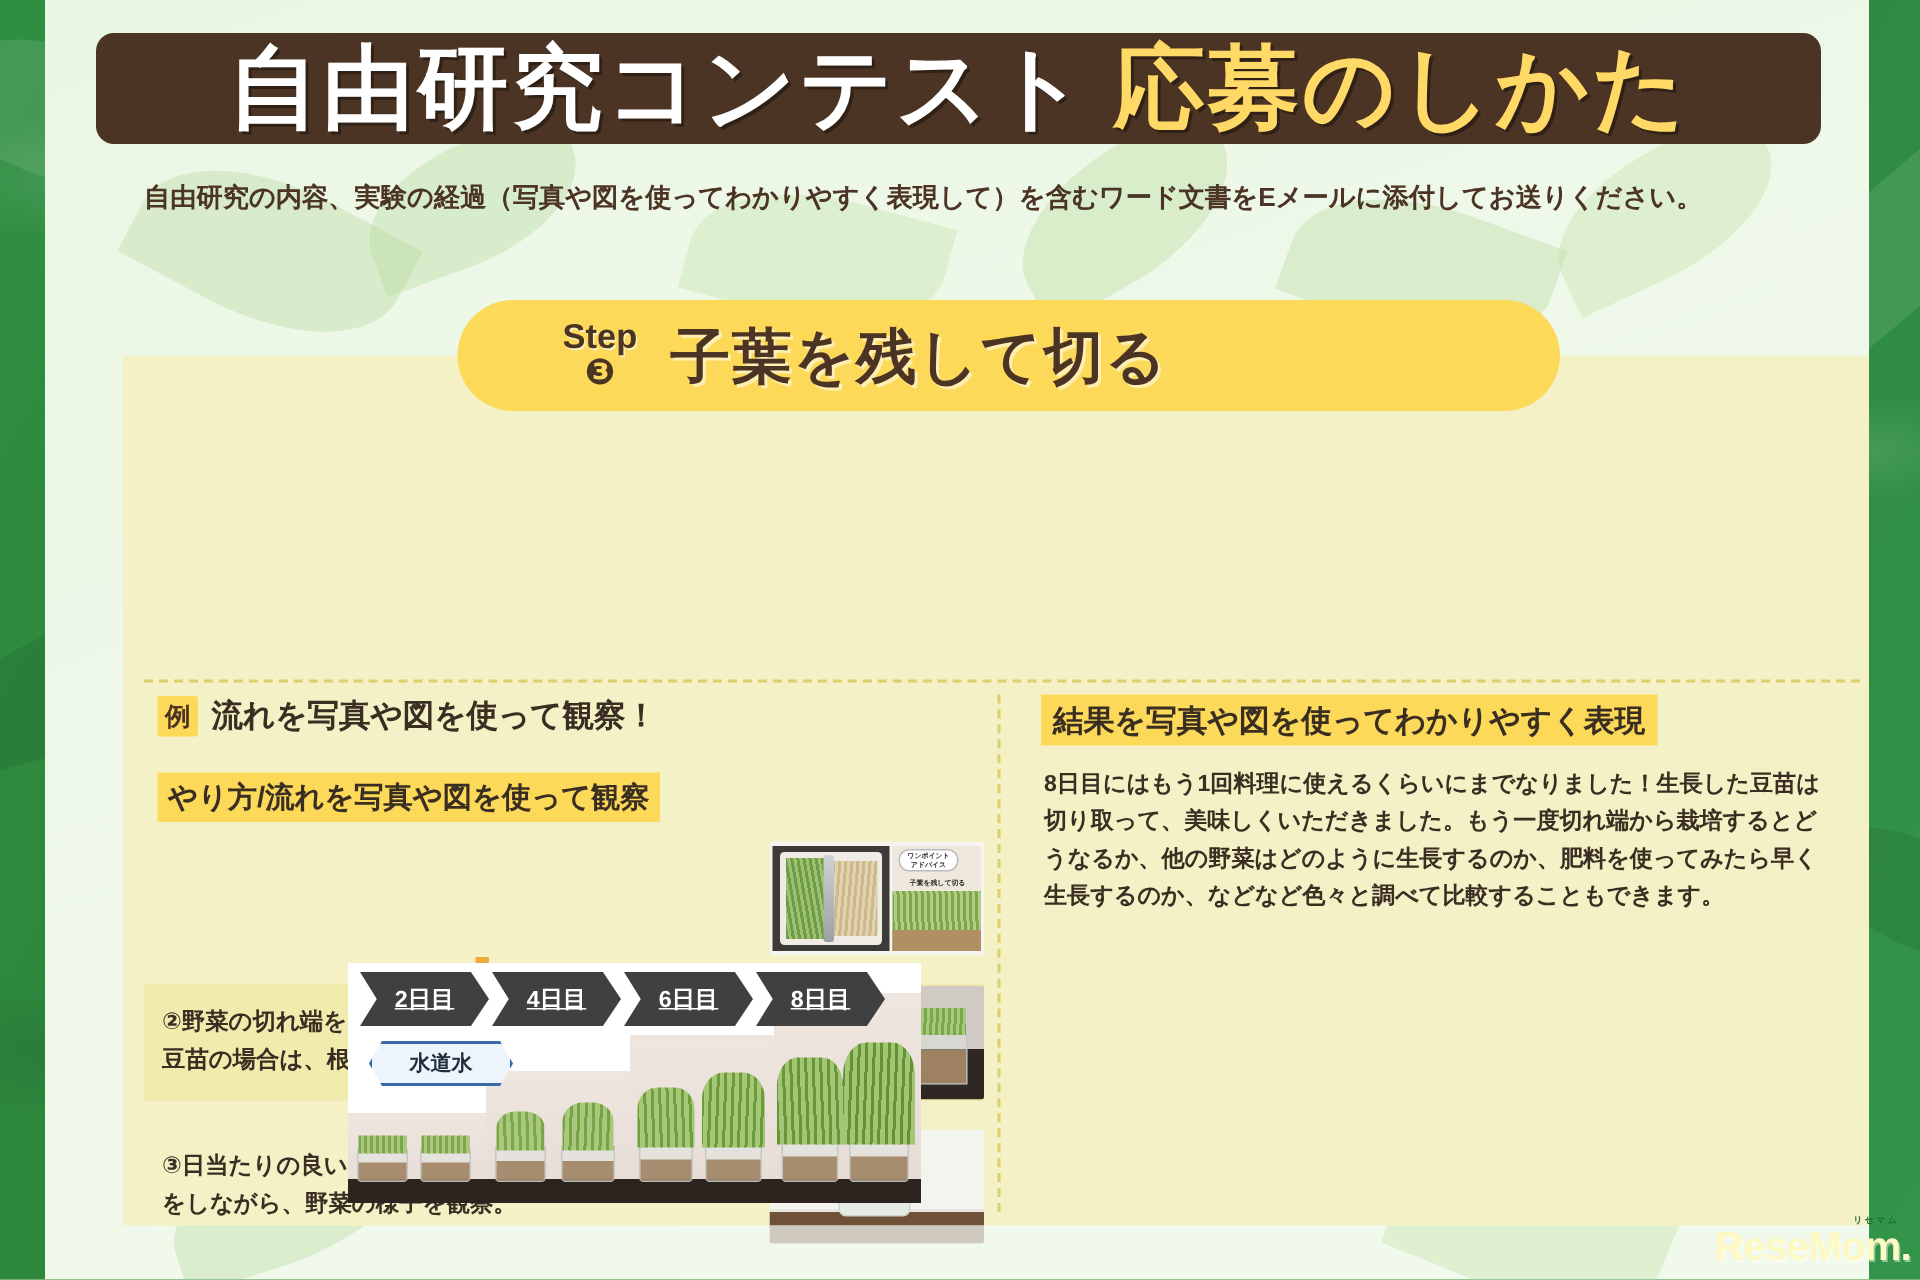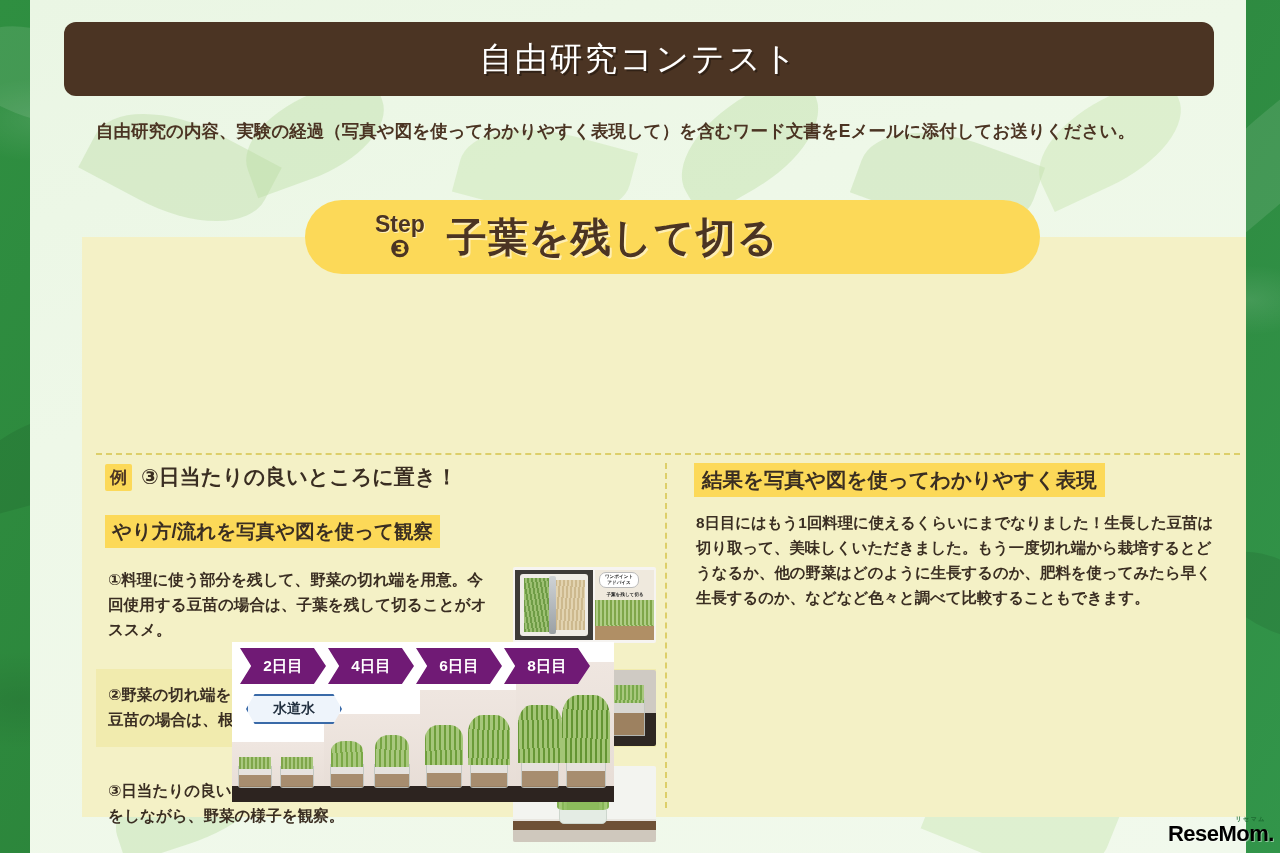--- a/index.html
+++ b/index.html
@@ -46,22 +46,22 @@
   #titlebar {
     position: absolute;
     left: 34px; top: 22px; width: 1150px; height: 74px;
     background: #4b3423;
     border-radius: 12px;
     display: flex; align-items: center; justify-content: center;
     gap: 16px;
     z-index: 6;
   }
   .ttl {
-    font-size: 33px;
-    font-weight: 400;
+    font-size: 61px;
+    font-weight: 700;
     letter-spacing: 2px;
     text-shadow: 2px 2px 0 rgba(0,0,0,.35);
   }
   .ttl.w { color: #ffffff; }
   .ttl.y { color: #ffd966; }
 
   
   #lead {
     position: absolute;
     left: 66px; top: 116px; width: 1120px;
@@ -206,24 +206,25 @@
     position: absolute;
     left: 150px; top: 405px;
     width: 382px; height: 160px;
     background: #ffffff;
     overflow: hidden;
   }
   #chevrons { position: absolute; left: 8px; top: 6px; display: flex; gap: 2px; z-index: 4; }
   .chev {
     position: relative;
     height: 36px; width: 86px;
-    background: #701a75;
+    background: #404040;
     display: flex; align-items: center; justify-content: center;
     color: #fff; font-size: 15.5px; font-weight: 700;
     clip-path: polygon(0 0, 86% 0, 100% 50%, 86% 100%, 0 100%, 13% 50%);
+    text-decoration: underline;
   }
   #tapwater {
     position: absolute; left: 14px; top: 52px; z-index: 4;
     width: 96px; height: 30px;
     background: #eef4fb;
     border: 2px solid #3a6aa8;
     clip-path: polygon(9% 0, 91% 0, 100% 50%, 91% 100%, 9% 100%, 0 50%);
     display: flex; align-items: center; justify-content: center;
     font-size: 14px; font-weight: 700; color: #1f2d3d;
   }
@@ -253,21 +254,21 @@
   }
 
   
   #logo {
     position: absolute; right: 6px; bottom: 8px;
     z-index: 20;
     display: flex; flex-direction: column; align-items: flex-end;
     line-height: 1;
   }
   #logo .kana { font-size: 6px; font-weight: 700; color: #1d6b32; letter-spacing: 1.5px; margin-right: 8px; margin-bottom: 1px; }
-  #logo .word { font-size: 22px; font-weight: 700; color: #000000; letter-spacing: -.5px; text-shadow: 1px 1px 0 rgba(255,255,255,.45); }
+  #logo .word { font-size: 27px; font-weight: 700; color: #fef9c3; letter-spacing: -.5px; text-shadow: 1px 1px 0 rgba(255,255,255,.45); }
 </style>
 </head>
 <body>
 
 <div id="bg">
   <div class="leaf" style="left:-40px; top:30px;   width:160px; height:90px;  transform:rotate(25deg);"></div>
   <div class="leaf d" style="left:-30px; top:420px;  width:150px; height:80px;  transform:rotate(-15deg);"></div>
   <div class="leaf" style="left:1200px;top:120px;  width:140px; height:80px;  transform:rotate(-40deg);"></div>
   <div class="leaf d" style="left:1210px;top:560px;  width:130px; height:70px;  transform:rotate(35deg);"></div>
 </div>
@@ -278,20 +279,21 @@
   <div class="cleaf l2" style="left:210px; top:95px;  width:150px; height:80px;  transform:rotate(-20deg);"></div>
   <div class="cleaf l3" style="left:430px; top:130px; width:170px; height:85px;  transform:rotate(15deg);"></div>
   <div class="cleaf l2" style="left:640px; top:100px; width:160px; height:85px;  transform:rotate(-30deg);"></div>
   <div class="cleaf" style="left:830px; top:135px; width:175px; height:90px;  transform:rotate(20deg);"></div>
   <div class="cleaf l3" style="left:1000px;top:100px; width:160px; height:82px;  transform:rotate(-25deg);"></div>
   <div class="cleaf l2" style="left:80px;  top:760px; width:170px; height:80px;  transform:rotate(-18deg);"></div>
   <div class="cleaf l3" style="left:900px; top:780px; width:180px; height:85px;  transform:rotate(22deg);"></div>
 
   <div id="titlebar">
     <span class="ttl w">自由研究コンテスト</span>
+    <span class="ttl y">応募のしかた</span>
   </div>
 
   <div id="lead">自由研究の内容、実験の経過（写真や図を使ってわかりやすく表現して）を含むワード文書をEメールに添付してお送りください。</div>
 
   <div id="steppill">
     <div id="stepword">
       <span class="sw">Step</span>
       <span class="sn">❸</span>
     </div>
     <div id="steptitle">子葉を残して切る</div>
@@ -300,29 +302,28 @@
   <div id="panel">
 
 
     <div id="hdivider"></div>
     <div id="vdivider"></div>
 
     <div class="col" id="colLeft">
 
       <div id="exline">
         <span class="rei-badge">例</span>
-        <span class="exline-text">③日当たりの良いところに置き！</span>
+        <span class="exline-text">流れを写真や図を使って観察！</span>
       </div>
 
       <div style="margin-top:24px; position:relative;">
         <span class="hl-band">やり方/流れを写真や図を使って観察</span>
       </div>
 
       <div class="steprow" style="margin-top:12px;">
-        <div class="txt">①料理に使う部分を残して、野菜の切れ端を用意。今回使用する豆苗の場合は、子葉を残して切ることがオススメ。</div>
         <div class="thumb">
           <div class="board"></div>
 
           <div style="position:absolute;left:2px;top:3px;width:78px;height:70px;background:#3d3b38;">
             <div style="position:absolute;left:5px;top:4px;width:68px;height:62px;background:#efece6;border-radius:3px;"></div>
             <div style="position:absolute;left:9px;top:8px;width:26px;height:54px;background:repeating-linear-gradient(80deg,#6f9c46 0 2px,#9dc073 2px 4px);"></div>
             <div style="position:absolute;left:40px;top:10px;width:30px;height:50px;background:repeating-linear-gradient(95deg,#cdb98e 0 2px,#e2d3b0 2px 4px);"></div>
             <div style="position:absolute;left:34px;top:6px;width:7px;height:58px;background:linear-gradient(#cfd3d6,#9aa0a4);border-radius:2px;"></div>
           </div>
 

